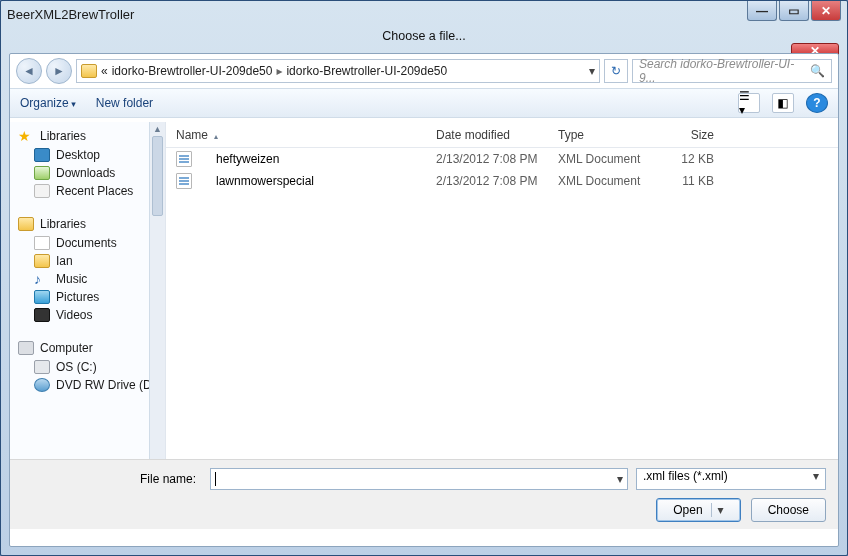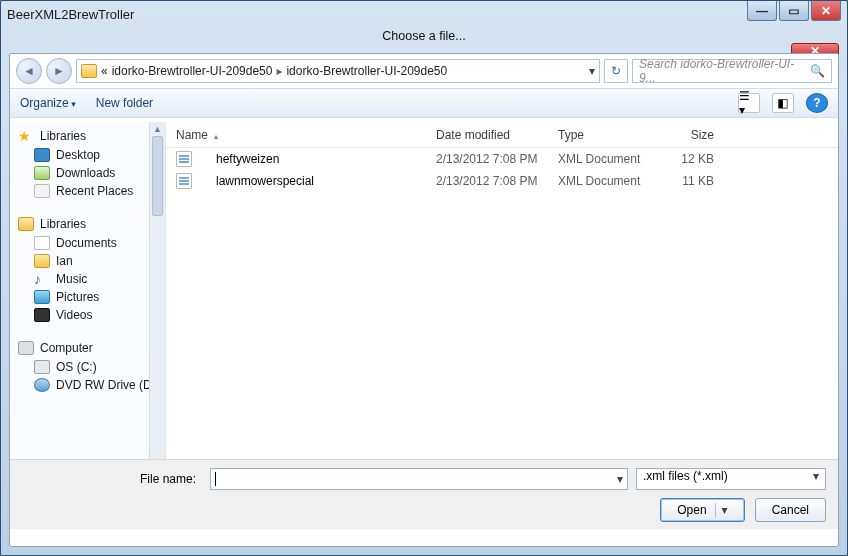--- a/index.html
+++ b/index.html
@@ -238,19 +238,19 @@
           <span>.xml files (*.xml)</span>
           <span class="dd">▾</span>
         </div>
       </div>
       <div class="btn-row">
         <div class="btn primary">
           <span>Open</span>
           <span class="split-dd">▾</span>
         </div>
         <div class="btn">
-          <span>Cancel</span>
+          <span>Choose</span>
         </div>
       </div>
     </div>
 
   </div>
 </div>
 
 </body></html>

